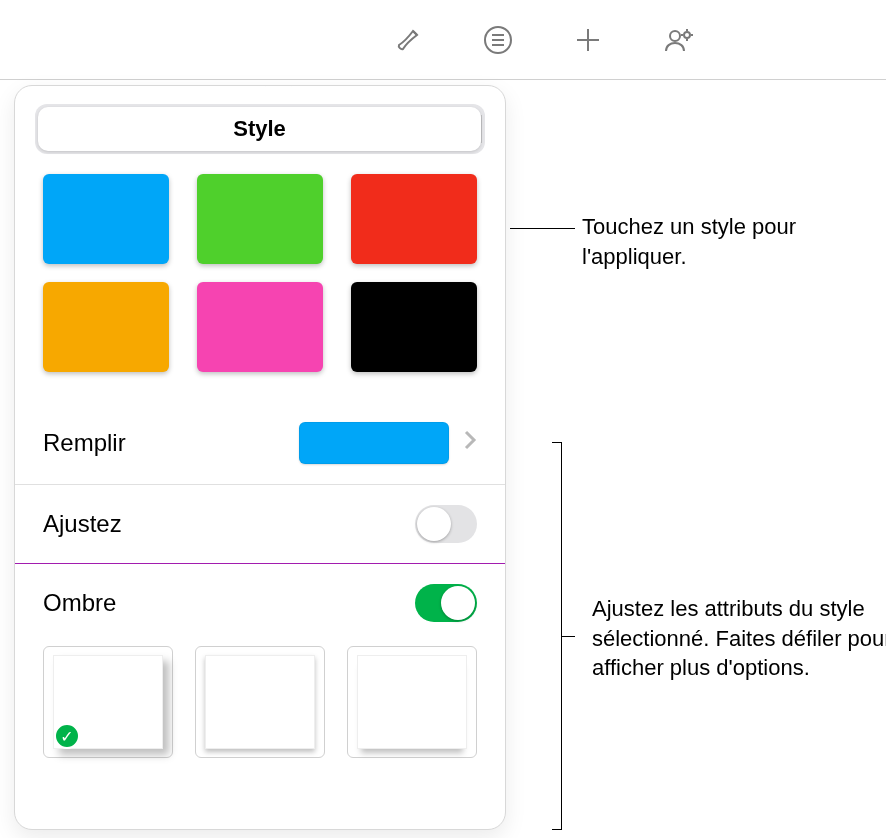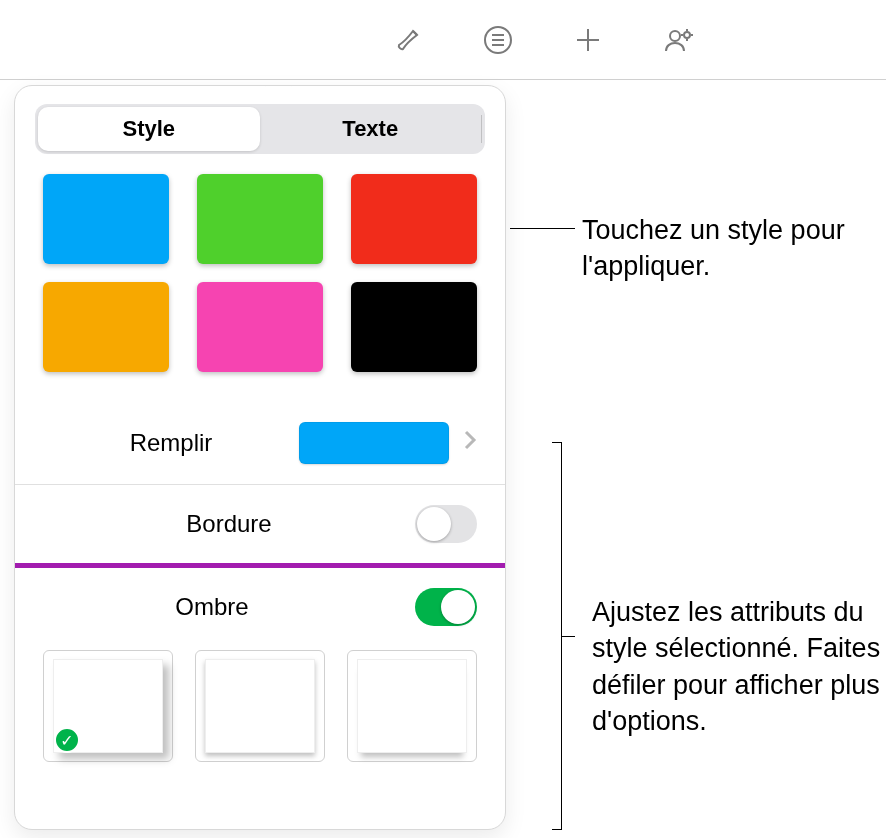--- a/index.html
+++ b/index.html
@@ -98,21 +98,21 @@
     border-radius: 6px;
     box-shadow: 0 2px 5px rgba(0,0,0,0.25);
   }
   .p-blue    { background: #00a6f8; }
   .p-green   { background: #4fd02c; }
   .p-red     { background: #f12c1b; }
   .p-orange  { background: #f7a800; }
   .p-pink    { background: #f644b1; }
   .p-black   { background: #000; }
   
-  .rows { margin-top: 30px; text-align: center; }
+  .rows { margin-top: 30px; }
   .row {
     display: flex;
     align-items: center;
     padding: 20px 28px;
     border-top: 1px solid #e0e0e0;
     font-size: 24px;
     color: #000;
   }
   .row:first-child { border-top: none; }
   .row-label { flex: 1; }
@@ -187,21 +187,21 @@
     display: flex;
     align-items: center;
     justify-content: center;
     color: #fff;
     font-size: 16px;
   }
   
   
   .callout {
     position: absolute;
-    font-size: 27px;
+    font-size: 22px;
     line-height: 1.35;
     color: #000;
   }
   .callout-line-h {
     position: absolute;
     height: 1px;
     background: #000;
   }
   .callout-bracket {
     position: absolute;
@@ -245,21 +245,20 @@
         <line x1="19" y1="11" x2="21" y2="11"></line>
         <line x1="29" y1="11" x2="31" y2="11"></line>
       </svg>
   </div>
 </div>
 
 <div class="popover">
 
   <div class="seg">
     <div class="seg-item active">Style</div>
-    <div class="seg-item">Texte</div>
     <div class="seg-div"></div>
   </div>
 
   <div class="preset-grid">
     <div class="preset p-blue"></div>
     <div class="preset p-green"></div>
     <div class="preset p-red"></div>
     <div class="preset p-orange"></div>
     <div class="preset p-pink"></div>
     <div class="preset p-black"></div>
@@ -270,25 +269,25 @@
       <div class="row-label">Remplir</div>
       <div class="fill-swatch"></div>
       <div class="chev">
         <svg width="14" height="22" viewBox="0 0 14 22" fill="none" stroke="#b8b8b8" stroke-width="3">
             <path d="M3 3l8 8-8 8"></path>
           </svg>
       </div>
     </div>
 
     <div class="row">
-      <div class="row-label">Bordure</div>
+      <div class="row-label">Ajustez</div>
       <div class="toggle off"></div>
     </div>
 
-    <div class="row" style="border-top:5px solid #a21caf;gap:34px;">
+    <div class="row" style="border-top:1px solid #a21caf;gap:34px;">
       <div class="row-label">Ombre</div>
       <div class="toggle on"></div>
     </div>
   </div>
 
   <div class="shadow-row">
     <div class="shadow-opt s-drop">
       <div class="shadow-sample"></div>
       <div class="check-badge">✓</div>
     </div>

